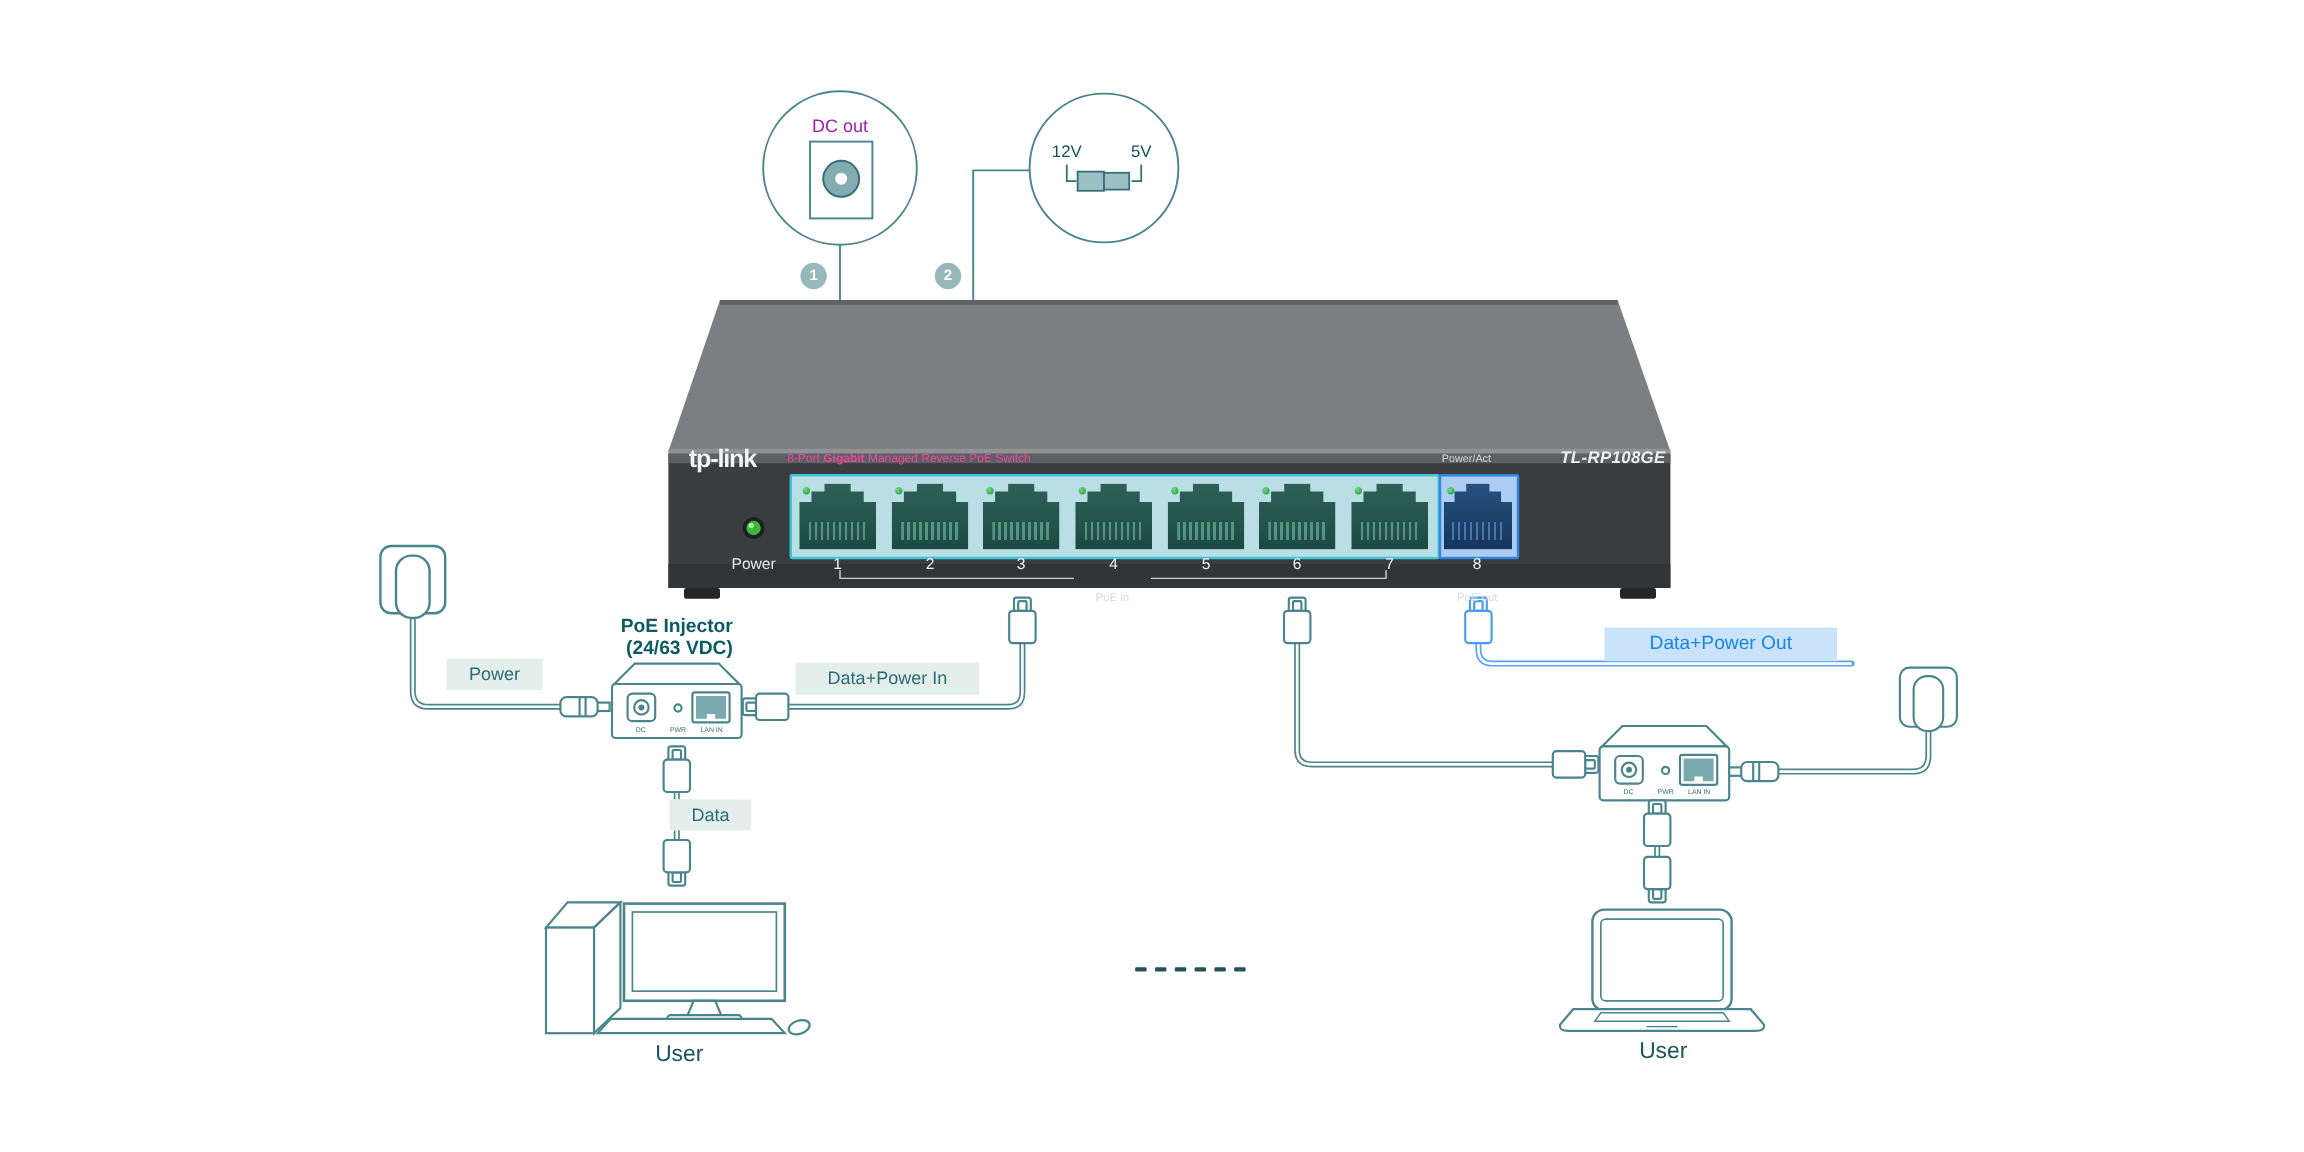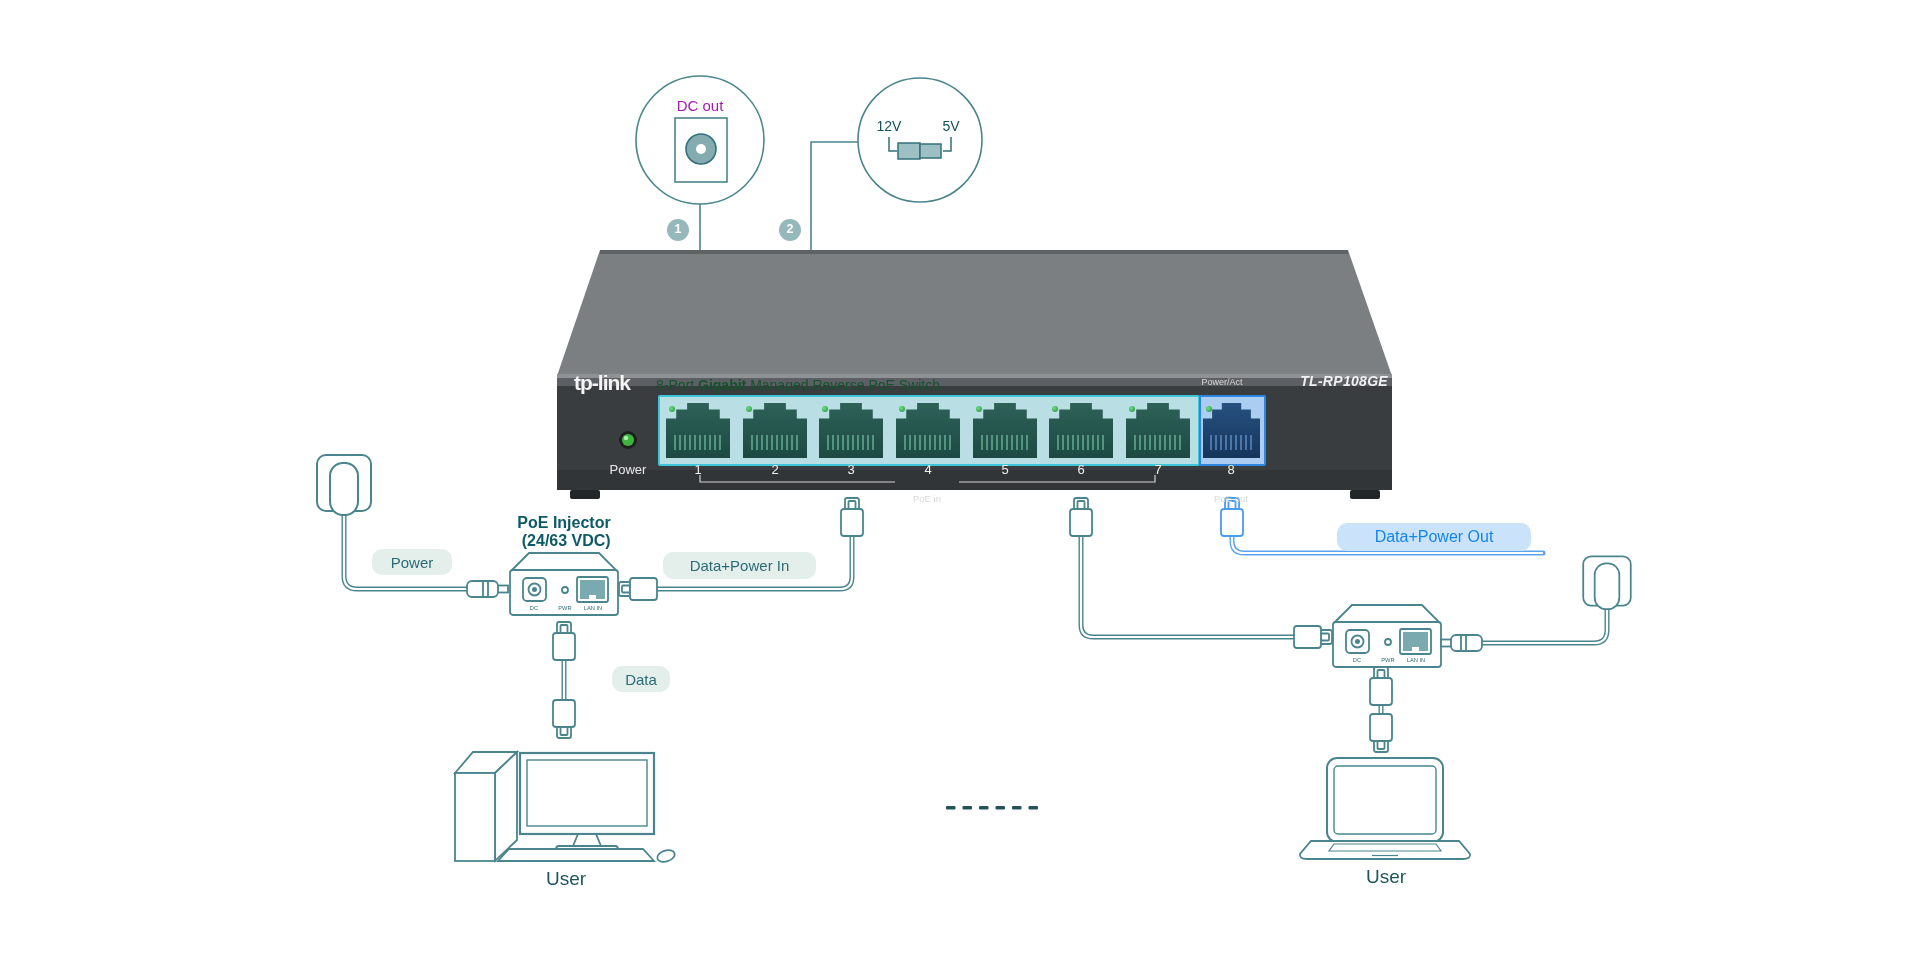--- a/index.html
+++ b/index.html
@@ -11,21 +11,21 @@
   .ctr{transform:translateX(-50%);white-space:nowrap;}
   .rgt{transform:translateX(-100%);white-space:nowrap;}
 
   
   .callout-label{font-size:15px;color:#a21caf;font-weight:500;}
   .volt-label{font-size:14px;color:#14505c;font-weight:500;}
   .badge-num{font-size:12.5px;color:#fff;font-weight:700;}
 
   
   .sw-logo{font-size:21px;font-weight:700;color:#f4f4f4;letter-spacing:-1px;}
-  .sw-title{font-size:14px;color:#14532d;}
+  .sw-title{font-size:10px;color:#ec4899;}
   .sw-title b{font-weight:700;}
   .sw-model{font-size:14px;font-weight:700;font-style:italic;color:#f0f0f0;letter-spacing:.3px;}
   .sw-linkact{font-size:9px;color:#d9d9d9;}
   .sw-power{font-size:13px;color:#e8e8e8;}
   .pnum{position:absolute;z-index:2;font-size:13px;color:#efefef;transform:translateX(-50%);}
   .poe-lab{font-size:9.5px;color:#d9d9d9;margin-top:16px;}
 
   .panel{position:absolute;z-index:1;border-radius:2px;}
   .panel-in{left:658px;top:395px;width:538px;height:67px;background:#b9dee3;border:2px solid #3ec5da;}
   .panel-out{left:1199px;top:395px;width:63px;height:67px;background:#abcdf1;border:2px solid #2e86e2;}
@@ -33,21 +33,21 @@
         background:linear-gradient(#2e6158,#1c4a42);
         clip-path:polygon(33% 0,67% 0,67% 12%,84% 12%,84% 28%,100% 28%,100% 100%,0 100%,0 28%,16% 28%,16% 12%,33% 12%);}
   .jack .pins{position:absolute;left:12%;top:58%;width:76%;height:28%;
         background:repeating-linear-gradient(90deg,rgba(125,205,175,.55) 0 2px,transparent 2px 5px);}
   .jack.blue{background:linear-gradient(#27517f,#16355c);}
   .jack.blue .pins{background:repeating-linear-gradient(90deg,rgba(115,165,225,.55) 0 2px,transparent 2px 5px);}
   .led{position:absolute;z-index:3;width:6px;height:6px;border-radius:50%;top:406px;
        background:radial-gradient(circle at 35% 35%,#6fdc82,#1f9138);}
 
   
-  .pill{position:absolute;z-index:2;border-radius:10px;background:#e4efec;color:#2a6b75;
+  .pill{position:absolute;z-index:2;border-radius:0;background:#e4efec;color:#2a6b75;
         font-size:15px;display:flex;align-items:center;justify-content:center;}
   .pill.blue{background:#cbe3fa;color:#1386ea;font-size:16px;}
 
   .inj-title{font-size:16px;font-weight:700;color:#0d5a64;line-height:18px;text-align:right;}
   .tiny-lab{font-size:8px;color:#2f6f78;transform:translateX(-50%) scale(.72);transform-origin:center top;}
   .user-lab{font-size:19px;color:#1d5560;}
 </style>
 </head>
 <body>
 
@@ -256,21 +256,21 @@
 
 <div class="pill" style="left:372px;top:549px;width:80px;height:26px">Power</div>
 <div class="abs ctr inj-title" style="left:564px;top:514px">
   <div>PoE Injector</div>
   <div>(24/63 VDC)</div>
 </div>
 <span class="abs tiny-lab" style="left:534px;top:605px">DC</span>
 <span class="abs tiny-lab" style="left:565px;top:605px">PWR</span>
 <span class="abs tiny-lab" style="left:593px;top:605px">LAN IN</span>
 <div class="pill" style="left:663px;top:552px;width:153px;height:27px">Data+Power In</div>
-<div class="pill" style="left:612px;top:666px;width:58px;height:26px">Data</div>
+<div class="pill" style="left:558px;top:666px;width:68px;height:26px">Data</div>
 <span class="abs ctr user-lab" style="left:566px;top:868px">User</span>
 
 <div class="pill blue" style="left:1337px;top:523px;width:194px;height:28px">Data+Power Out</div>
 <span class="abs tiny-lab" style="left:1357px;top:657px">DC</span>
 <span class="abs tiny-lab" style="left:1388px;top:657px">PWR</span>
 <span class="abs tiny-lab" style="left:1416px;top:657px">LAN IN</span>
 <span class="abs ctr user-lab" style="left:1386px;top:866px">User</span>
 
 </div>
 

